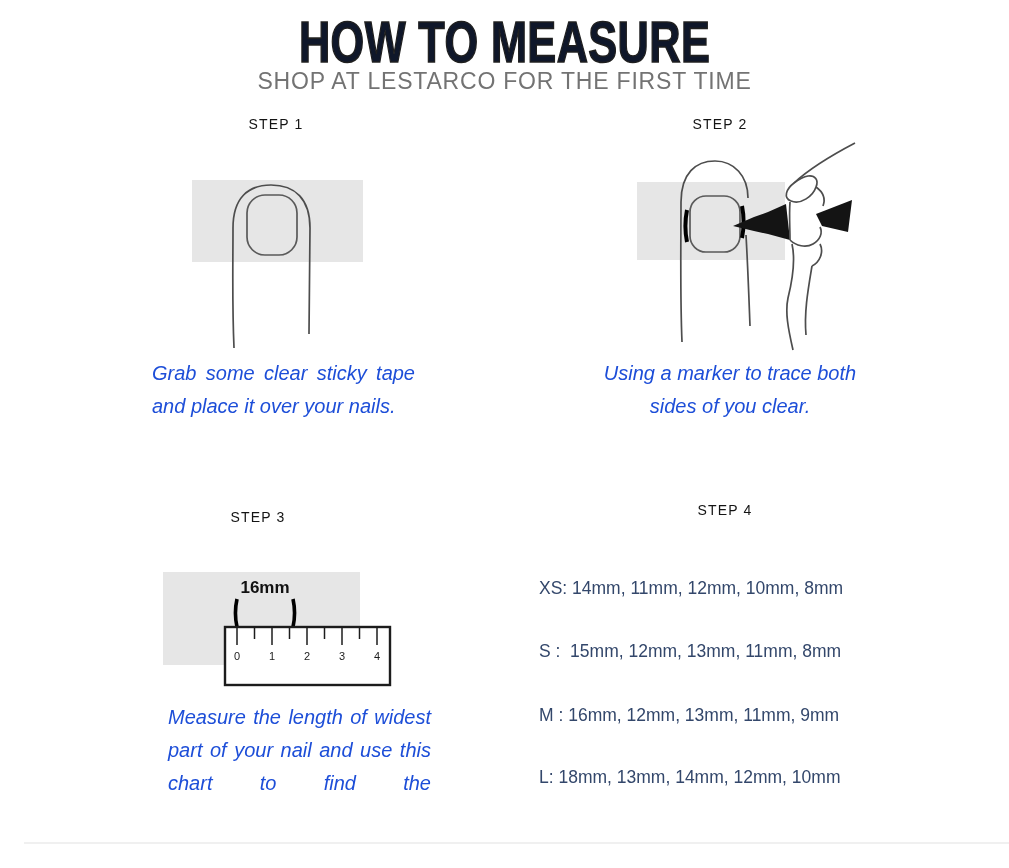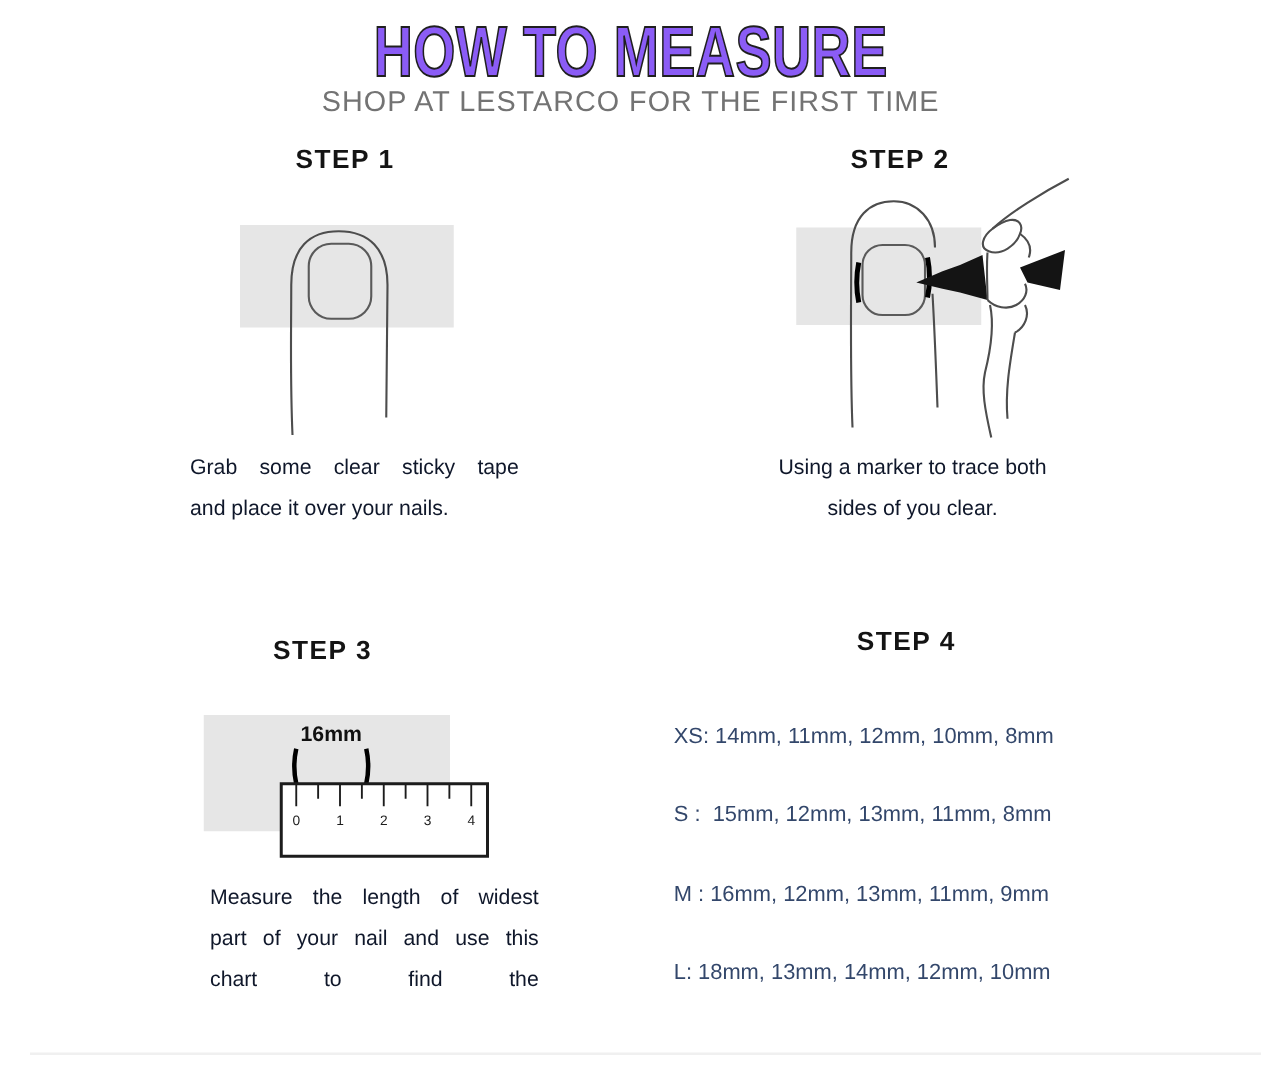--- a/index.html
+++ b/index.html
@@ -1,35 +1,35 @@
 <!DOCTYPE html>
 <html><head>
 <meta charset="utf-8">
 <style>
   html, body { margin:0; padding:0; background:#ffffff; }
   .canvas {
     position:relative; width:1009px; height:868px; background:#ffffff;
     font-family:"Liberation Sans", sans-serif; overflow:hidden;
   }
-  .title-wrap { position:absolute; top:14px; left:0; width:100%; text-align:center; color:#8b5cf6; }
+  .title-wrap { position:absolute; top:14px; left:0; width:100%; text-align:center; color:#0f172a; }
   .title-inner {
     display:inline-block; font-size:57px; font-weight:bold; line-height:1;
     transform:scaleX(0.76); transform-origin:center; letter-spacing:0.5px;
     -webkit-text-stroke:1.6px #1f1f1f; white-space:nowrap;
   }
   .subtitle {
     position:absolute; top:68px; left:0; width:100%; text-align:center;
     font-size:23px; letter-spacing:0.8px; color:#737373; white-space:nowrap;
   }
   .step-label {
     position:absolute; transform:translateX(-50%); white-space:nowrap;
-    font-size:21px; font-weight:700; letter-spacing:1.2px; color:#141414;
+    font-size:14px; font-weight:400; letter-spacing:1.2px; color:#141414;
   }
   .illy { position:absolute; }
-  .cap { position:absolute; font-size:17px; line-height:33px; color:#0f172a; }
+  .cap { position:absolute; font-size:20px; line-height:33px; color:#1d4ed8;font-style:italic; }
   .cap .jl { text-align:justify; text-align-last:justify; }
   .cap2 { width:280px; text-align:center; }
   .size-row {
     position:absolute; left:539px; width:362px; text-align:left;
     font-size:17.5px; color:#33476b; white-space:pre; line-height:26px;
   }
   .divider { position:absolute; top:842px; left:24px; right:0; height:2px; background:#f0f0f0; }
   svg text { font-family:"Liberation Sans", sans-serif; }
 </style>
 </head>

